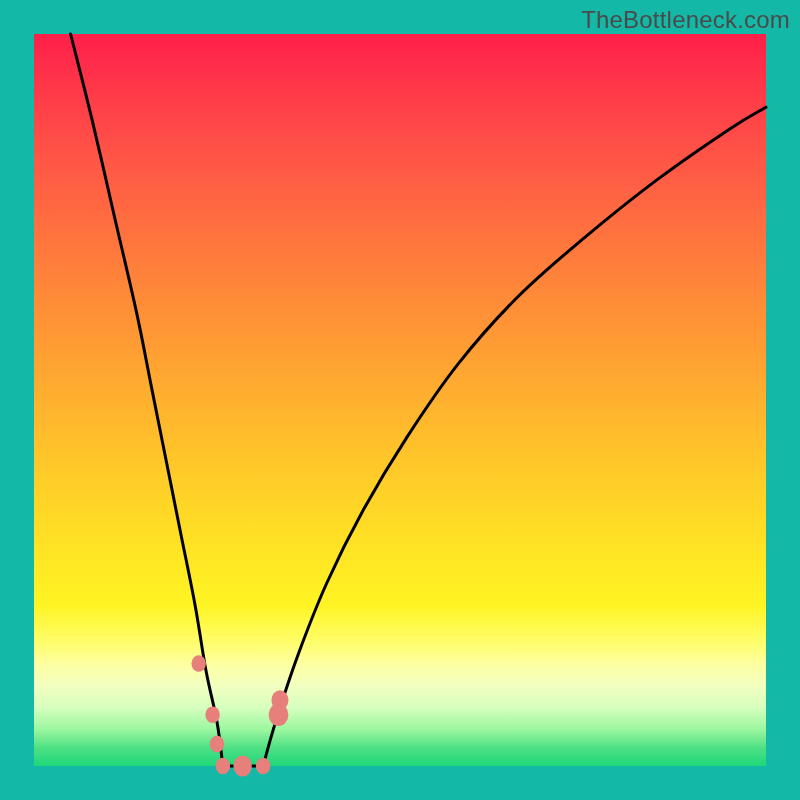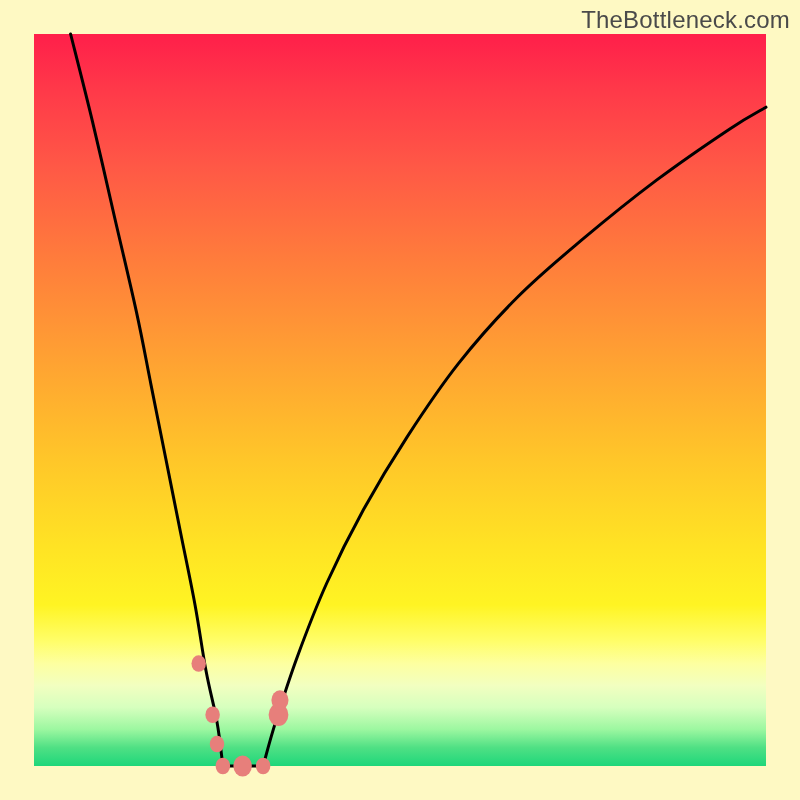--- a/index.html
+++ b/index.html
@@ -10,21 +10,21 @@
     background: #000;
     overflow: hidden;
     font-family: Arial, Helvetica, sans-serif;
   }
   .frame {
     position: absolute;
     left: 0;
     top: 0;
     width: 800px;
     height: 800px;
-    background: #fef9c3;
+    background: #14b8a6;
   }
   .plot {
     position: absolute;
     left: 34px;
     top: 34px;
     width: 732px;
     height: 732px;
     background: linear-gradient(
       to bottom,
       #ff1f4a 0%,

